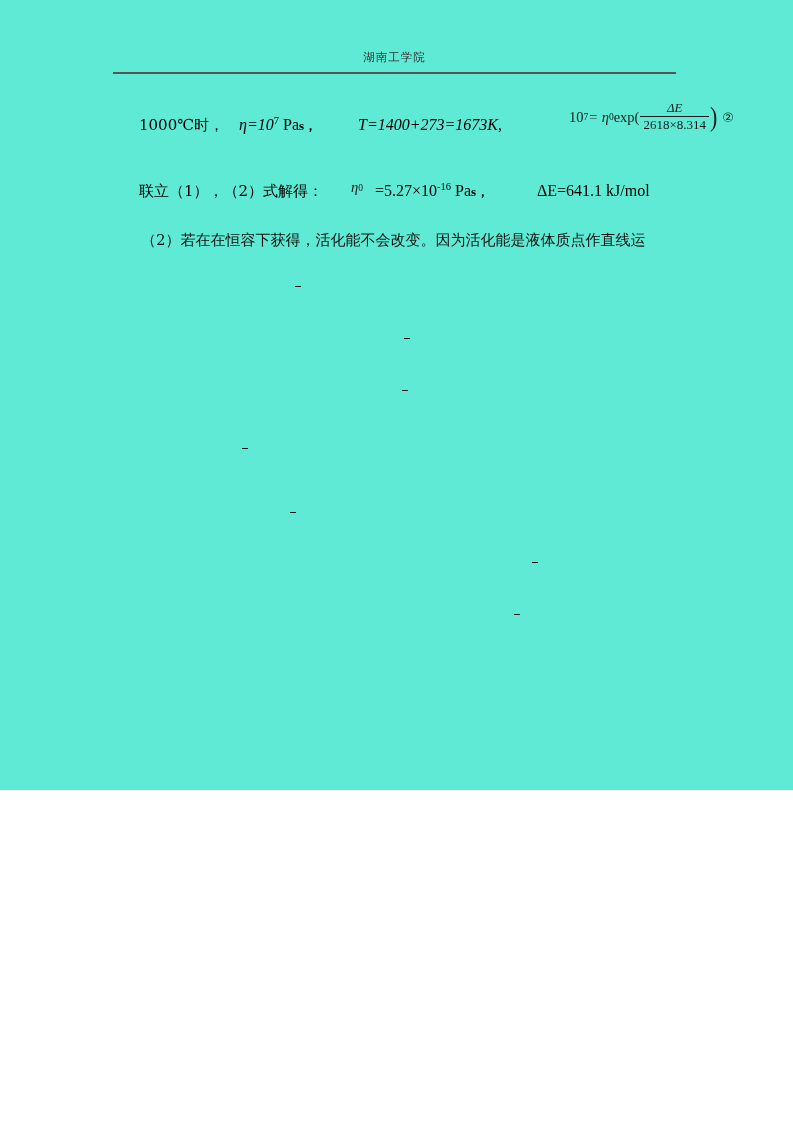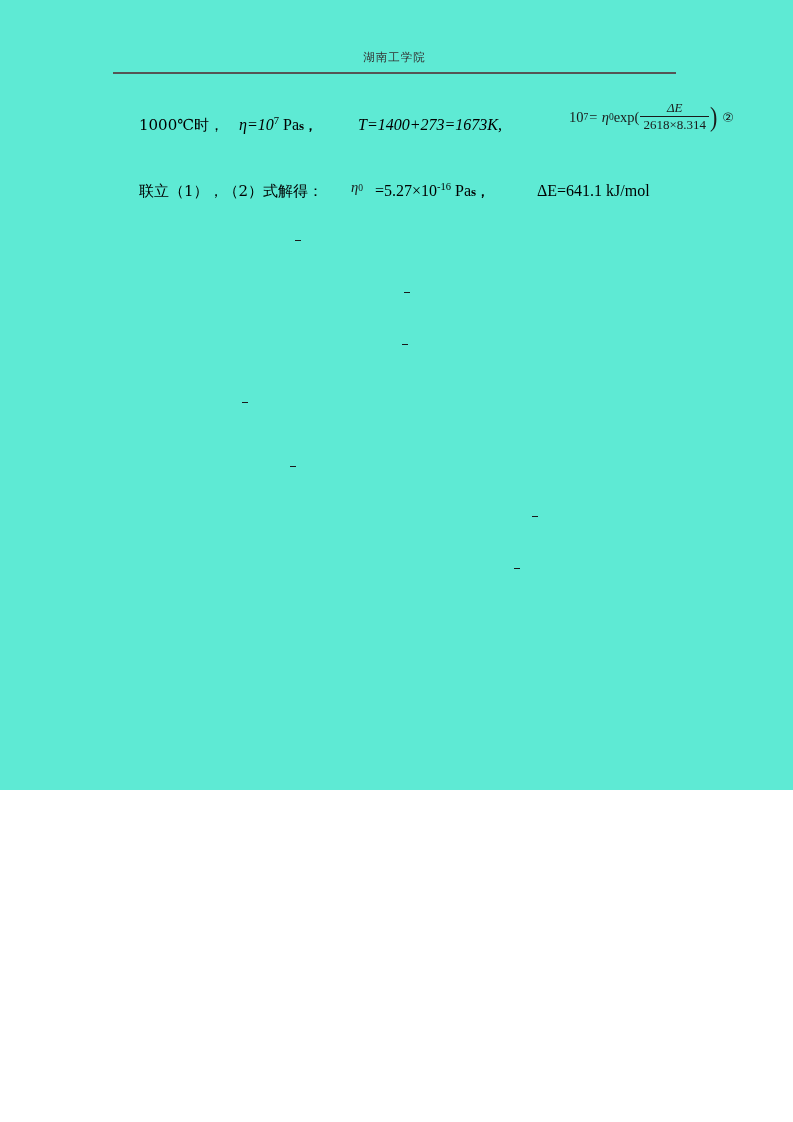--- a/index.html
+++ b/index.html
@@ -173,20 +173,21 @@
       <span class="cn" style="position:absolute;left:26px;top:8px;">联立（1），（2）式解得：</span>
       <span class="math" style="position:absolute;left:238px;top:5px;">
         <span class="it">η</span>
           <sub>0</sub>
       </span>
       <span style="position:absolute;left:262px;top:8px;"><span> =5.27×10</span><sup>-16</sup><span> Pa</span><span class="eq-s">s，</span></span>
       <span style="position:absolute;left:424px;top:8px;"><span class="it">ΔE</span><span>=641.1 kJ/mol</span></span>
     </div>
 
     <div class="para" style="margin-top:14px;">
+      <div style="text-indent:28px;" class="cn">（2）若在在恒容下获得，活化能不会改变。因为活化能是液体质点作直线运</div>
     </div>
 
     <div class="para" style="margin-top:24px;">
       <div class="bold-cn" style="line-height:32px;"><span></span><span class="eq-s"></span><span></span><sup></sup><span></span><span class="eq-s"></span><span></span></div>
       <div class="bold-cn" style="line-height:32px;"></div>
     </div>
 
     <div class="row" style="height:52px;margin-top:14px;">
       <span class="cn" style="position:absolute;left:30px;top:22px;"></span>
       <span class="math" style="position:absolute;left:181px;top:6px;">

